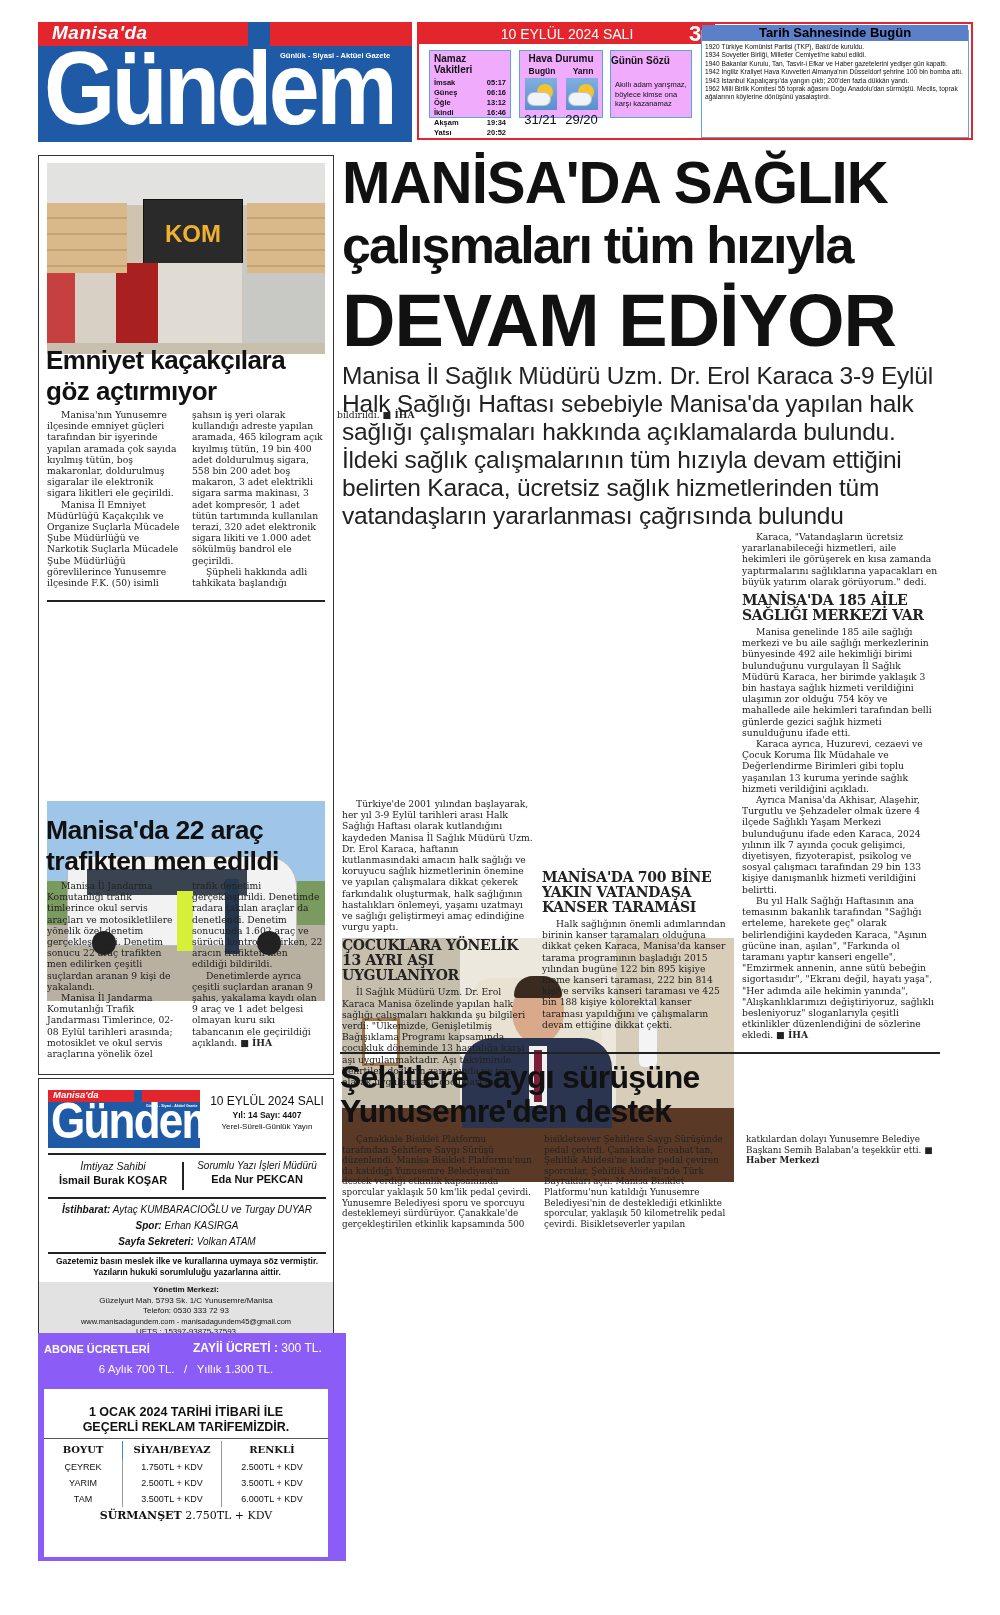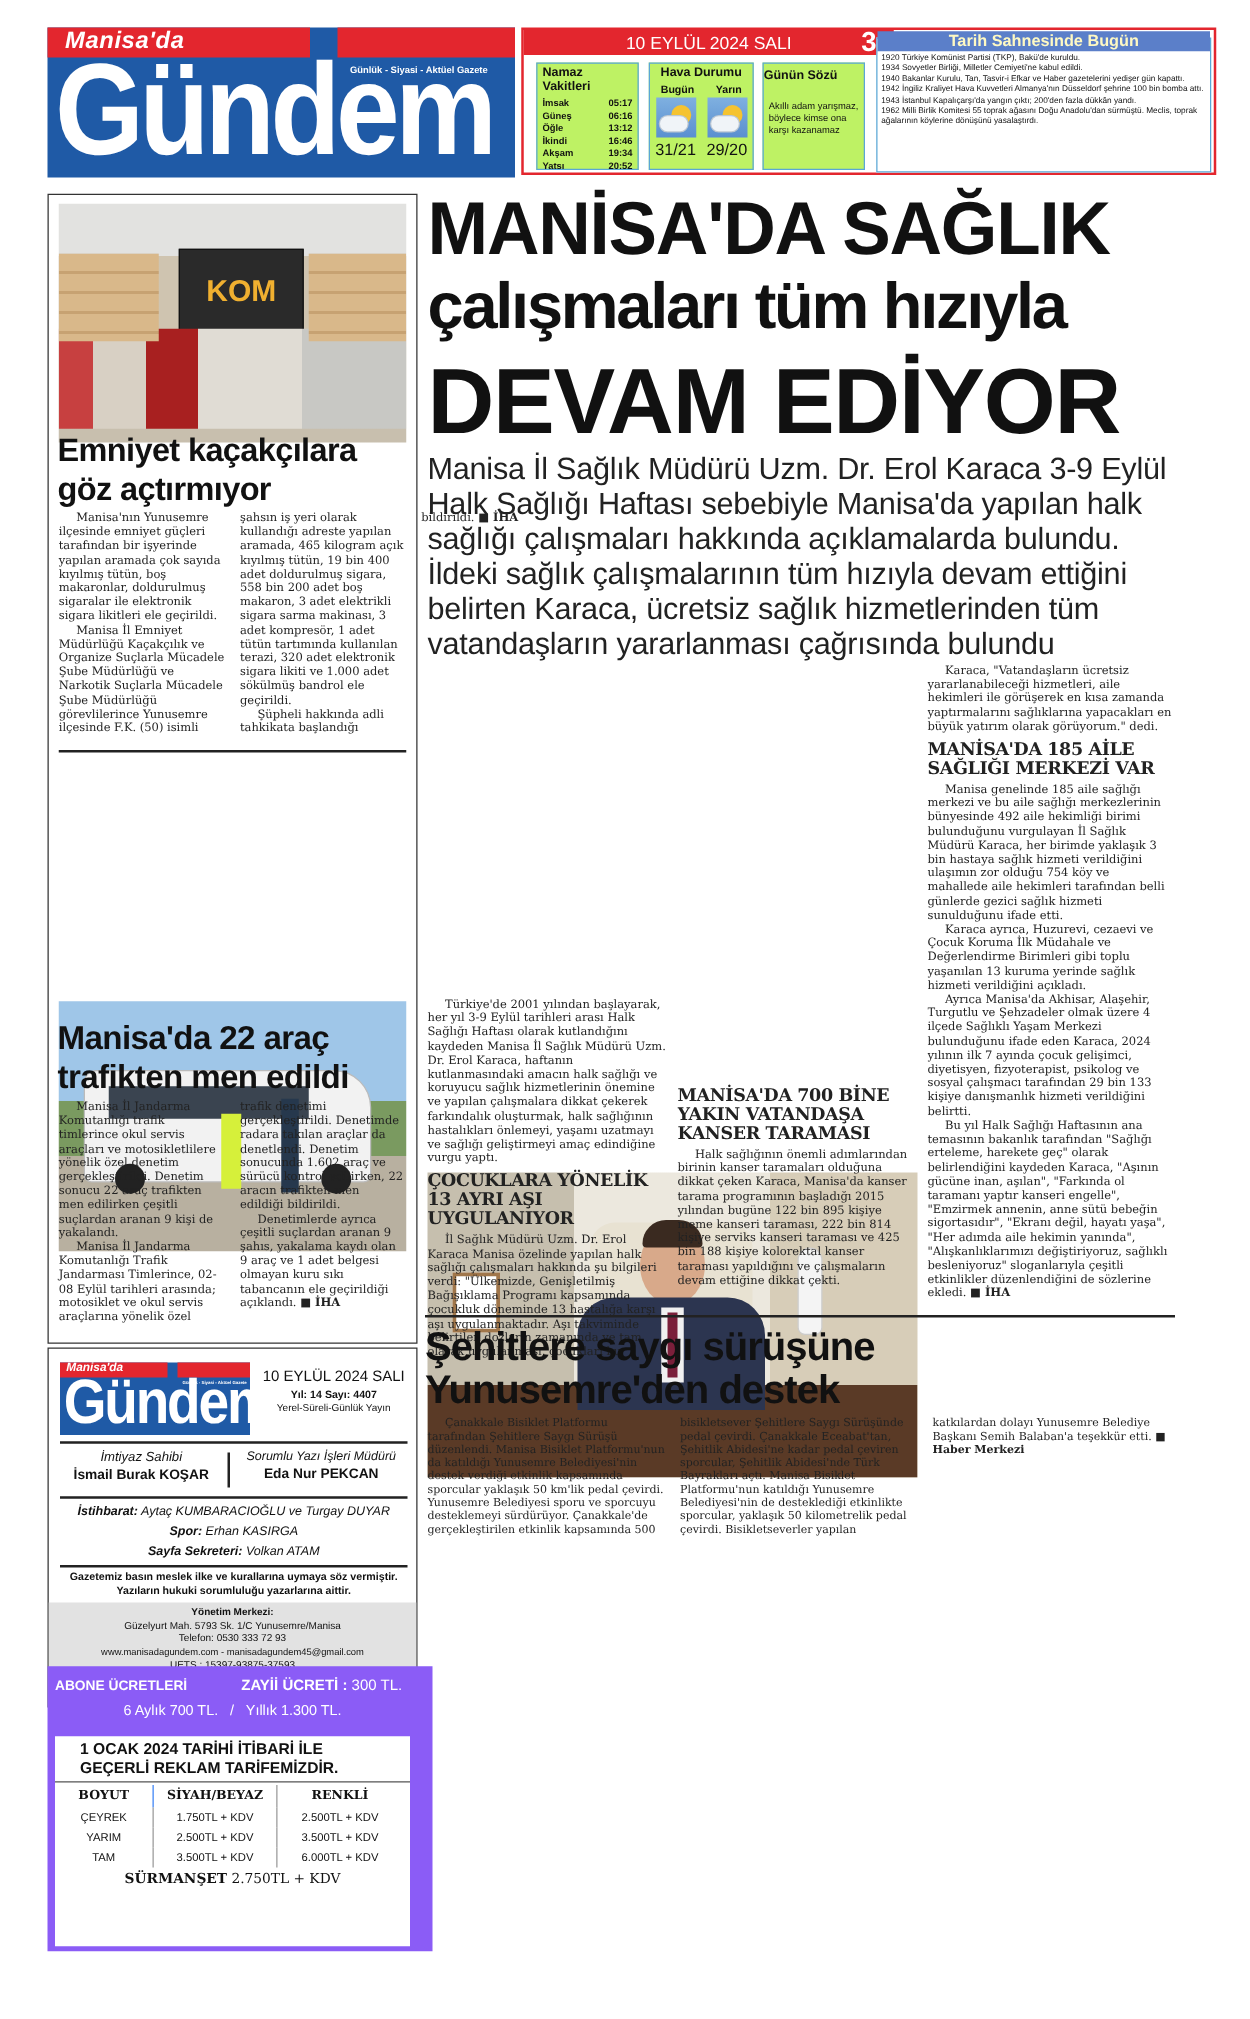--- a/index.html
+++ b/index.html
@@ -13,37 +13,37 @@
 .mast{left:38px;top:22px;width:374px;height:120px;background:#1f5aa6}
 .mast .red1{position:absolute;left:0;top:0;width:210px;height:24px;background:#e3262e}
 .mast .red2{position:absolute;left:232px;top:0;width:142px;height:24px;background:#e3262e}
 .mast .manisa{position:absolute;left:14px;top:0;color:#fff;font:italic bold 19px "Liberation Sans",sans-serif;letter-spacing:0.5px}
 .mast .gundem{position:absolute;left:6px;top:6px;color:#fff;font:bold 104px/120px "Liberation Sans",sans-serif;letter-spacing:-4px;transform:scaleX(0.88);transform-origin:left}
 .mast .slogan{position:absolute;left:242px;top:29px;color:#fff;font:bold 7.5px "Liberation Sans",sans-serif}
 
 .info{left:417px;top:22px;width:556px;height:118px;border:2px solid #e3262e;background:#fff}
 .info .bar{position:absolute;left:0;top:0;width:296px;height:20px;background:#e3262e;color:#fff;font:14px/20px "Liberation Sans",sans-serif;text-align:center}
 .info .pageno{position:absolute;left:270px;top:-3px;color:#fff;font:bold 22px "Liberation Sans",sans-serif}
-.ibox{position:absolute;top:26px;height:86px;border:1.5px solid #5aa7d6;background:#bef264}
+.ibox{position:absolute;top:26px;height:68px;border:1.5px solid #5aa7d6;background:#f0abfc}
 .prayer{left:10px;width:82px;padding:2px 4px}
 .prayer h4{font:bold 10px "Liberation Sans",sans-serif;margin-bottom:3px}
 .prayer .row{display:flex;justify-content:space-between;font:bold 7.5px/10px "Liberation Sans",sans-serif}
 .weather{left:100px;width:84px;text-align:center}
 .weather h4{font:bold 10px "Liberation Sans",sans-serif;margin-top:2px}
 .weather .days{display:flex;justify-content:space-around;font:bold 8.5px "Liberation Sans",sans-serif;margin-top:2px}
 .weather .icons{display:flex;justify-content:space-around;margin-top:2px}
 .wicon{width:32px;height:32px;background:linear-gradient(#7fb0e0,#5a8fd0);position:relative}
 .wicon .sun{position:absolute;right:4px;top:6px;width:16px;height:16px;border-radius:50%;background:#f5c330}
 .wicon .cloud{position:absolute;left:3px;top:15px;width:22px;height:12px;border-radius:8px;background:#f0f4f8;box-shadow:0 0 0 1px #bcc7d3}
 .weather .temps{display:flex;justify-content:space-around;font:13px "Liberation Sans",sans-serif;margin-top:2px}
 .quote{left:191px;width:82px;text-align:left}
 .quote h4{font:bold 10px "Liberation Sans",sans-serif;margin-top:4px}
 .quote p{font:7.5px/9.5px "Liberation Sans",sans-serif;margin-top:14px;padding:0 4px}
 .history{position:absolute;left:282px;top:6px;width:268px;height:108px;border:1.5px solid #5aa7d6;background:#fff}
-.history h4{background:#5b7fc9;color:#fef9c3;font:bold 13px/16px "Liberation Sans",sans-serif;text-align:center;margin:-6px 0 2px 0}
+.history h4{background:#5b7fc9;color:#000000;font:bold 13px/16px "Liberation Sans",sans-serif;text-align:center;margin:-6px 0 2px 0}
 .history .ev{font:6.6px/8.4px "Liberation Sans",sans-serif;padding:0 3px}
 .photo{position:relative;overflow:hidden}
 .ph-kom{background:linear-gradient(#e2e2e0 0 22%,#cfc4b0 22% 60%,#c8bfae 60%)}
 .headline-left{font:bold 26px/31px "Liberation Sans",sans-serif;color:#111;letter-spacing:-0.5px}
 
 .h1a{left:342px;top:148px;font:bold 60px/70px "Liberation Sans",sans-serif;letter-spacing:-1px;transform:scaleX(0.97);transform-origin:left}
 .h1b{left:342px;top:214px;font:bold 52px/62px "Liberation Sans",sans-serif;letter-spacing:-1.8px}
 .h1c{left:342px;top:280px;font:bold 74px/82px "Liberation Sans",sans-serif;letter-spacing:-1px}
 .lead{left:342px;top:362px;width:600px;font:24.5px/28px "Liberation Sans",sans-serif;color:#222;letter-spacing:-0.2px}
 .subhead{font:bold 14px/15px "DejaVu Serif",serif;margin:6px 0 3px 0;letter-spacing:-0.3px}
@@ -213,21 +213,21 @@
   <div>FATİH MH.1199 SK.NO:1 / 7 SARNIÇ GAZİEMİR / İZMİR</div>
   <div>TEL: 0 (232) 483 96 60</div>
   <div><b>DAĞITIM:</b> <span>LIDER Dağıtım 0507 607 90 47</span></div>
 </div>
 
 <div class="abs tar">
   <div class="abs sans" style="left:6px;top:10px;font:bold 11px 'Liberation Sans',sans-serif">ABONE ÜCRETLERİ</div>
   <div class="abs sans" style="left:155px;top:8px;font:12px 'Liberation Sans',sans-serif"><b>ZAYİİ ÜCRETİ :</b> <span>300 TL.</span></div>
   <div class="abs sans" style="left:0;top:30px;width:296px;text-align:center;font:11.5px 'Liberation Sans',sans-serif;white-space:pre">6 Aylık 700 TL.   /   Yıllık 1.300 TL.</div>
   <div class="inner">
-    <div style="text-align:left;font:bold 12.5px/15px 'Liberation Sans',sans-serif;padding:3px 20px 3px 20px;border-bottom:1.5px solid #555">1 OCAK 2024 TARİHİ İTİBARİ İLE GEÇERLİ REKLAM TARİFEMİZDİR.</div>
+    <div style="text-align:center;font:bold 12.5px/15px 'Liberation Sans',sans-serif;padding:16px 20px 3px 20px;border-bottom:1.5px solid #555">1 OCAK 2024 TARİHİ İTİBARİ İLE GEÇERLİ REKLAM TARİFEMİZDİR.</div>
     <div class="tbl" style="margin-top:2px">
       <div class="hd">BOYUT</div>
       <div class="hd" style="border-left:1px solid #3b82f6;border-right:1px solid #999">SİYAH/BEYAZ</div>
       <div class="hd">RENKLİ</div>
       <div>ÇEYREK</div>
       <div style="border-left:1px solid #999;border-right:1px solid #999">1.750TL + KDV</div>
       <div>2.500TL + KDV</div>
       <div>YARIM</div>
       <div style="border-left:1px solid #999;border-right:1px solid #999">2.500TL + KDV</div>
       <div>3.500TL + KDV</div>

